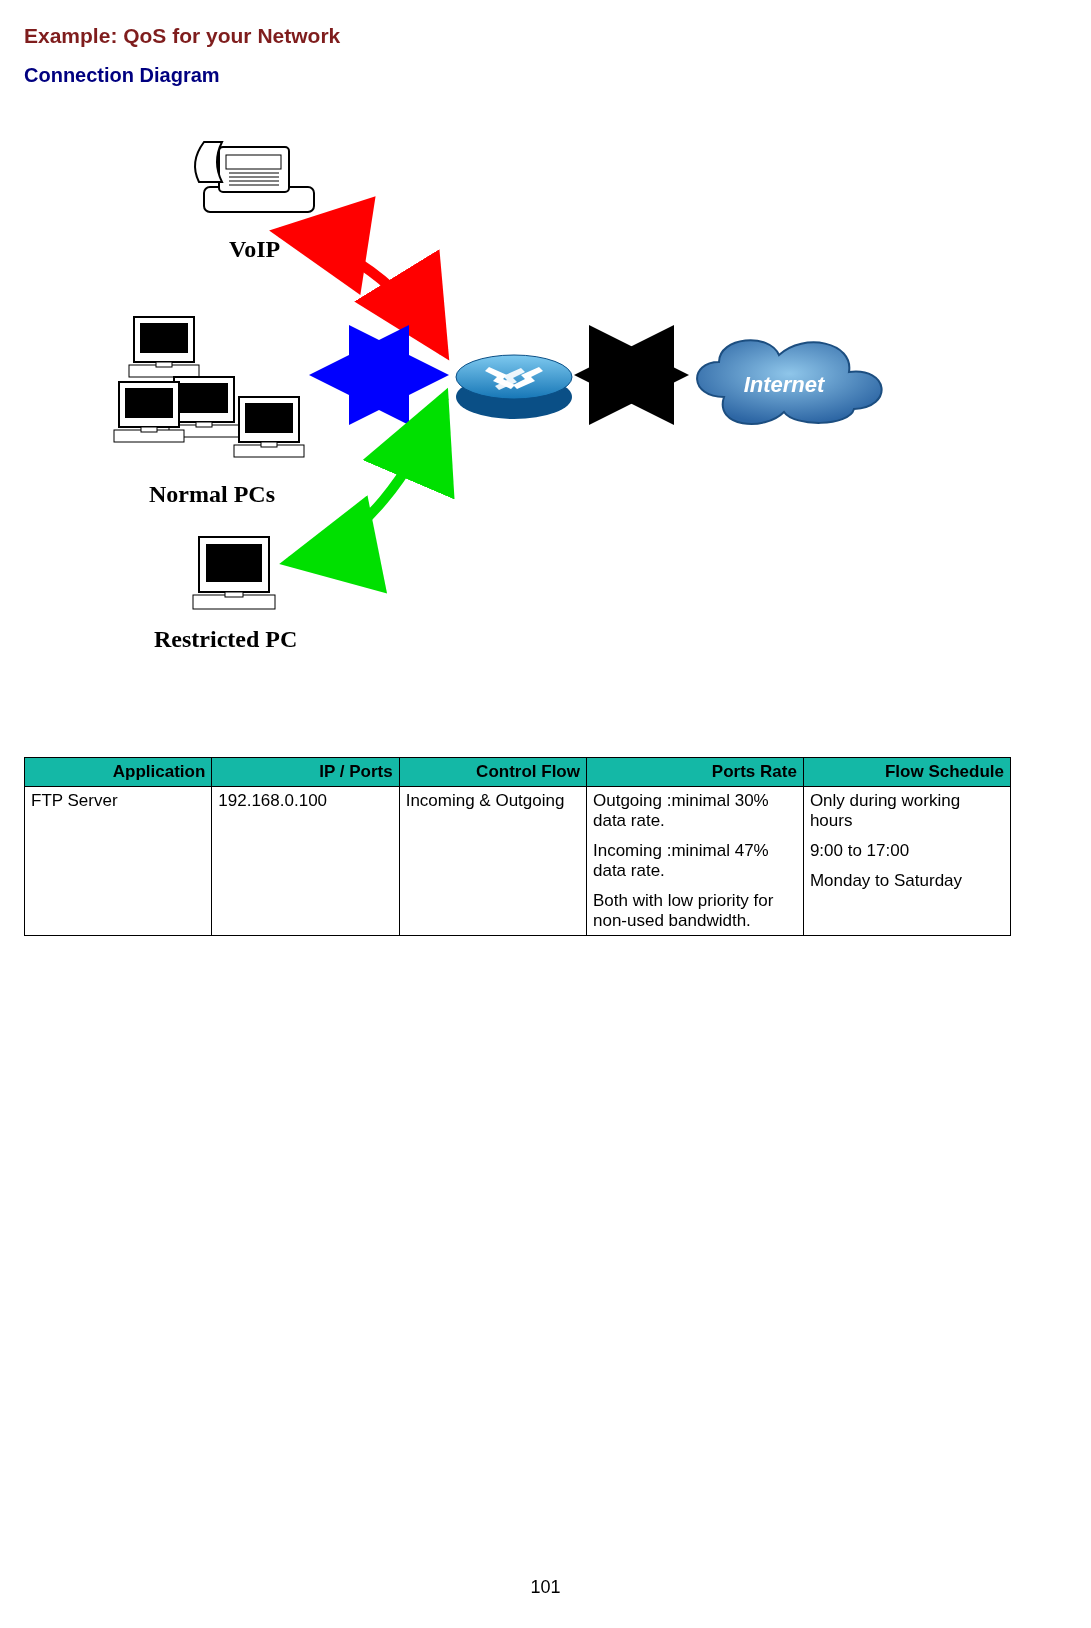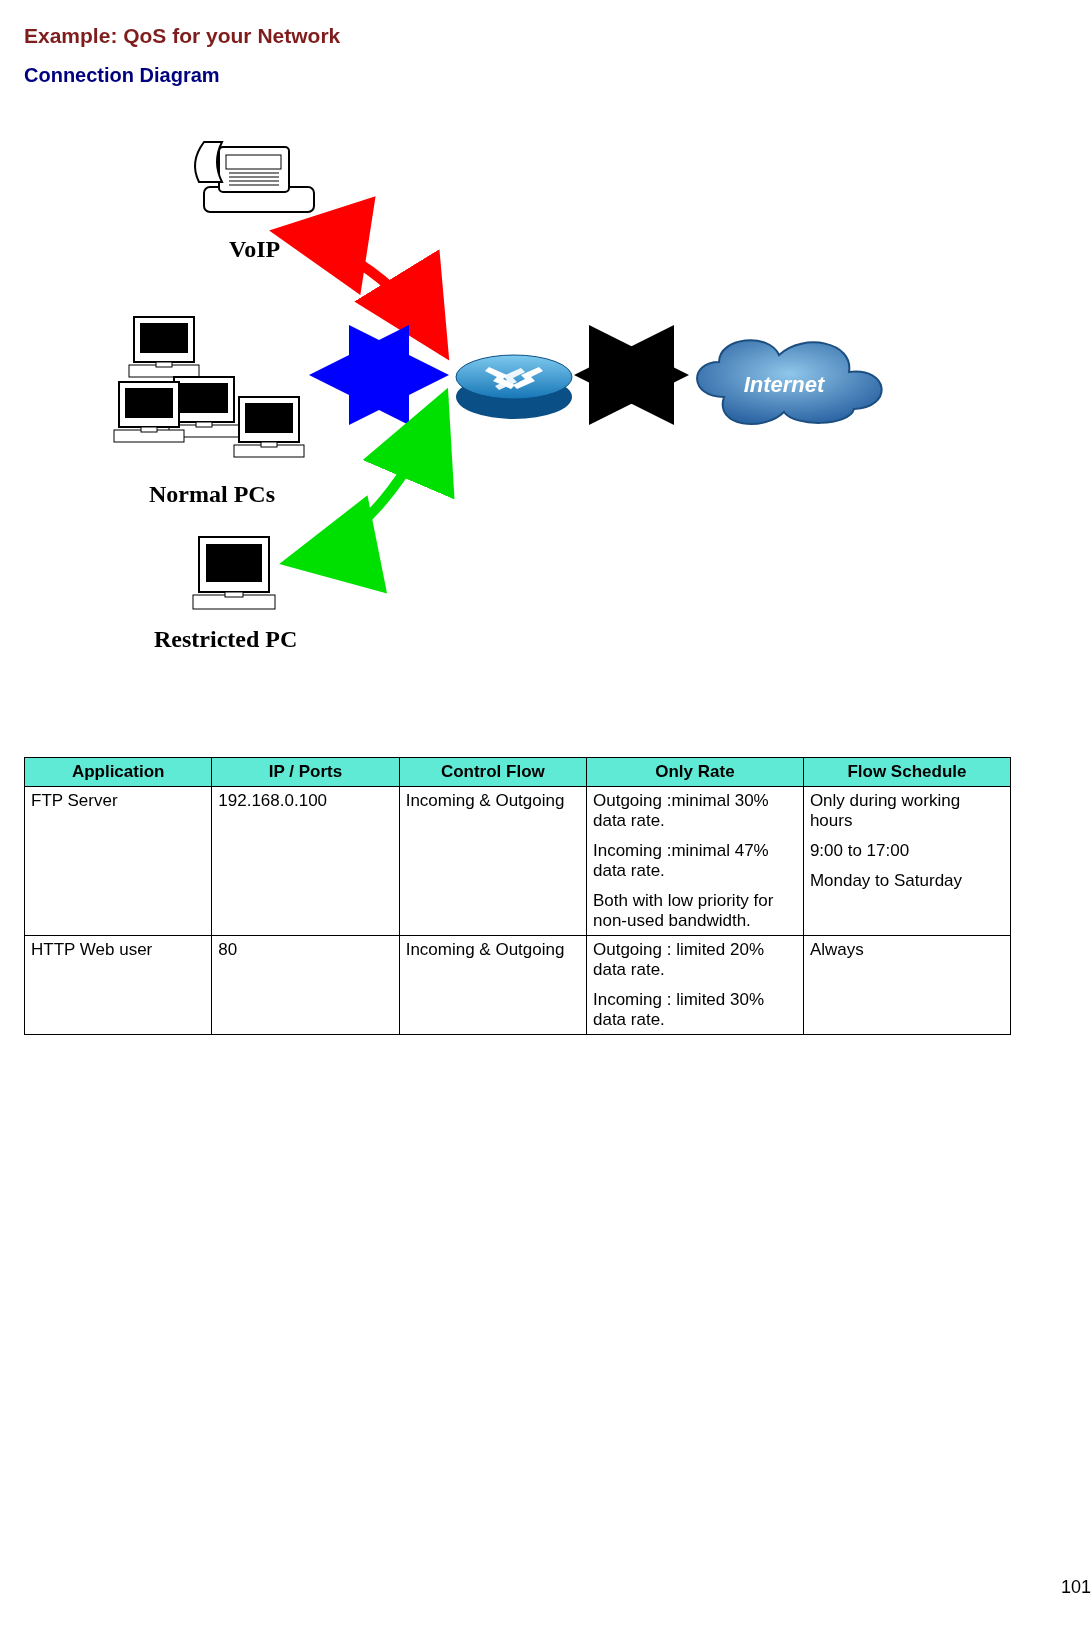--- a/index.html
+++ b/index.html
@@ -33,32 +33,32 @@
     table-layout: fixed;
     font-size: 17px;
   }
   table.qos th, table.qos td {
     border: 1px solid #000;
     padding: 4px 6px;
     vertical-align: top;
     text-align: left;
   }
   table.qos th {
-    background: #5eead4;
+    background: #14b8a6;
     font-weight: bold;
-    text-align: center;
+    text-align: right;
   }
   table.qos td p { margin: 0 0 10px 0; }
   table.qos td p:last-child { margin-bottom: 0; }
 
   .pagenum {
     position: fixed;
     bottom: 30px;
     left: 0; right: 0;
-    text-align: right;
+    text-align: center;
     font-size: 18px;
   }
 </style>
 </head>
 <body>
 
 <div class="section-title">Example: QoS for your Network</div>
 <div class="subsection-title">Connection Diagram</div>
 
 <div class="diagram-wrap">
@@ -186,48 +186,36 @@
       <col style="width:19%">
       <col style="width:19%">
       <col style="width:22%">
       <col style="width:21%">
   </colgroup>
   <thead>
     <tr>
       <th>Application</th>
       <th>IP / Ports</th>
       <th>Control Flow</th>
-      <th>Only Rate</th>
+      <th>Ports Rate</th>
       <th>Flow Schedule</th>
     </tr>
   </thead>
   <tbody>
     <tr>
       <td>FTP Server</td>
       <td>192.168.0.100</td>
       <td>Incoming &amp; Outgoing</td>
       <td>
         <p>Outgoing :minimal 30% data rate.</p>
         <p>Incoming :minimal 47% data rate.</p>
         <p>Both with low priority for non-used bandwidth.</p>
       </td>
       <td>
         <p>Only during working hours</p>
         <p>9:00 to 17:00</p>
         <p>Monday to Saturday</p>
       </td>
     </tr>
-    <tr>
-      <td>HTTP Web user</td>
-      <td>80</td>
-      <td>Incoming &amp; Outgoing</td>
-      <td>
-        <p>Outgoing : limited 20% data rate.</p>
-        <p>Incoming : limited 30% data rate.</p>
-      </td>
-      <td>
-        <p>Always</p>
-      </td>
-    </tr>
   </tbody>
 </table>
 
 <div class="pagenum">101</div>
 
 </body></html>

